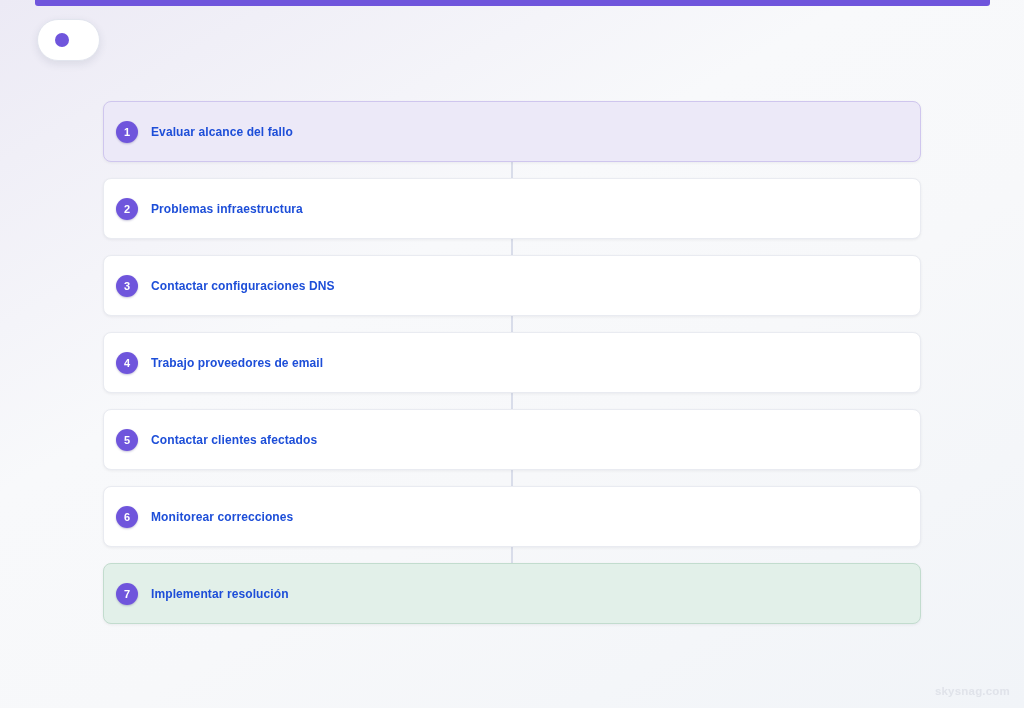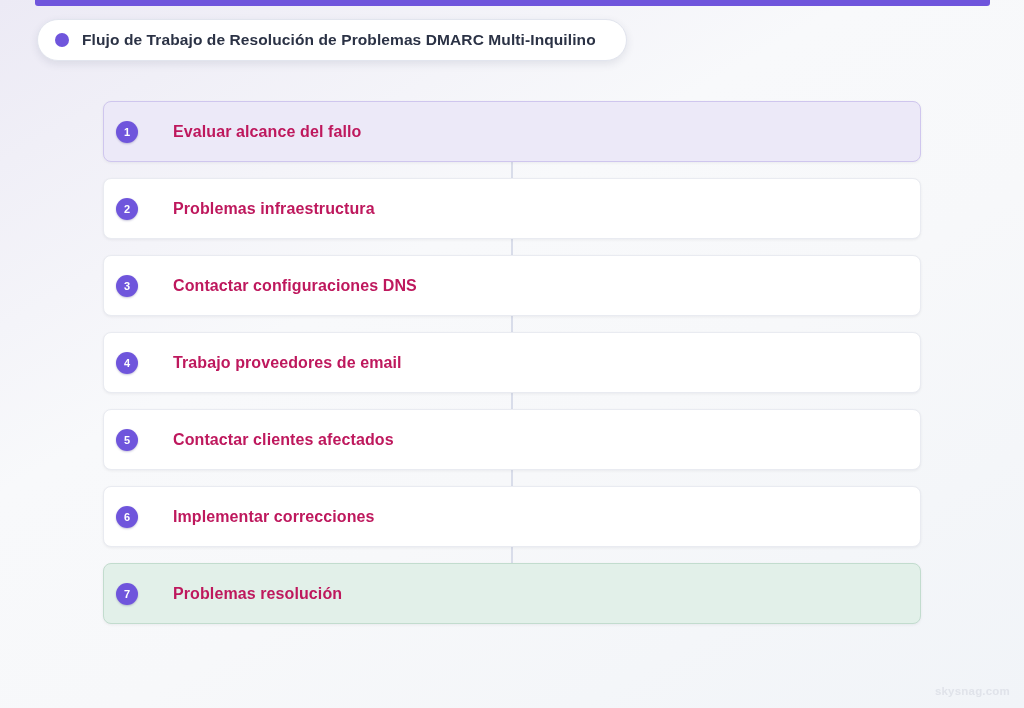--- a/index.html
+++ b/index.html
@@ -91,25 +91,24 @@
     color: #ffffff;
     font-size: 11px;
     font-weight: 700;
     display: flex;
     align-items: center;
     justify-content: center;
     flex: 0 0 auto;
     box-shadow: 0 1px 2px rgba(40, 30, 110, 0.25);
   }
   .step-label {
-    font-size: 16px;
+    font-size: 12px;
     font-weight: 600;
-    color: #be185d;
+    color: #1d4ed8;
     letter-spacing: 0.1px;
-    margin-left: 22px;
   }
   .connector {
     width: 2px;
     height: 16px;
     margin: 0 auto;
     background: #d9ddea;
   }
   .step-wrap:last-child .connector { display: none; }
   .watermark {
     position: absolute;
@@ -122,21 +121,20 @@
   }
 </style>
 </head>
 <body>
 
 <div class="page">
   <div class="top-bar"></div>
 
   <div class="title-pill">
     <span class="title-dot"></span>
-    <span class="title-text">Flujo de Trabajo de Resolución de Problemas DMARC Multi-Inquilino</span>
   </div>
 
   <div class="steps" id="steps">
   <div class="step-wrap">
     <div class="step-card active">
       <span class="step-num">1</span>
       <span class="step-label">Evaluar alcance del fallo</span>
     </div>
     <div class="connector" style="background: rgb(217, 221, 234);"></div>
   </div>
@@ -169,28 +167,28 @@
     <div class="step-card">
       <span class="step-num">5</span>
       <span class="step-label">Contactar clientes afectados</span>
     </div>
     <div class="connector" style="background: rgb(217, 221, 234);"></div>
   </div>
 
   <div class="step-wrap">
     <div class="step-card">
       <span class="step-num">6</span>
-      <span class="step-label">Implementar correcciones</span>
+      <span class="step-label">Monitorear correcciones</span>
     </div>
     <div class="connector" style="background: rgb(217, 221, 234);"></div>
   </div>
 
   <div class="step-wrap">
     <div class="step-card done">
       <span class="step-num">7</span>
-      <span class="step-label">Problemas resolución</span>
+      <span class="step-label">Implementar resolución</span>
     </div>
 
   </div>
 </div>
 
   <div class="watermark">skysnag.com</div>
 </div>
 
 </body></html>

